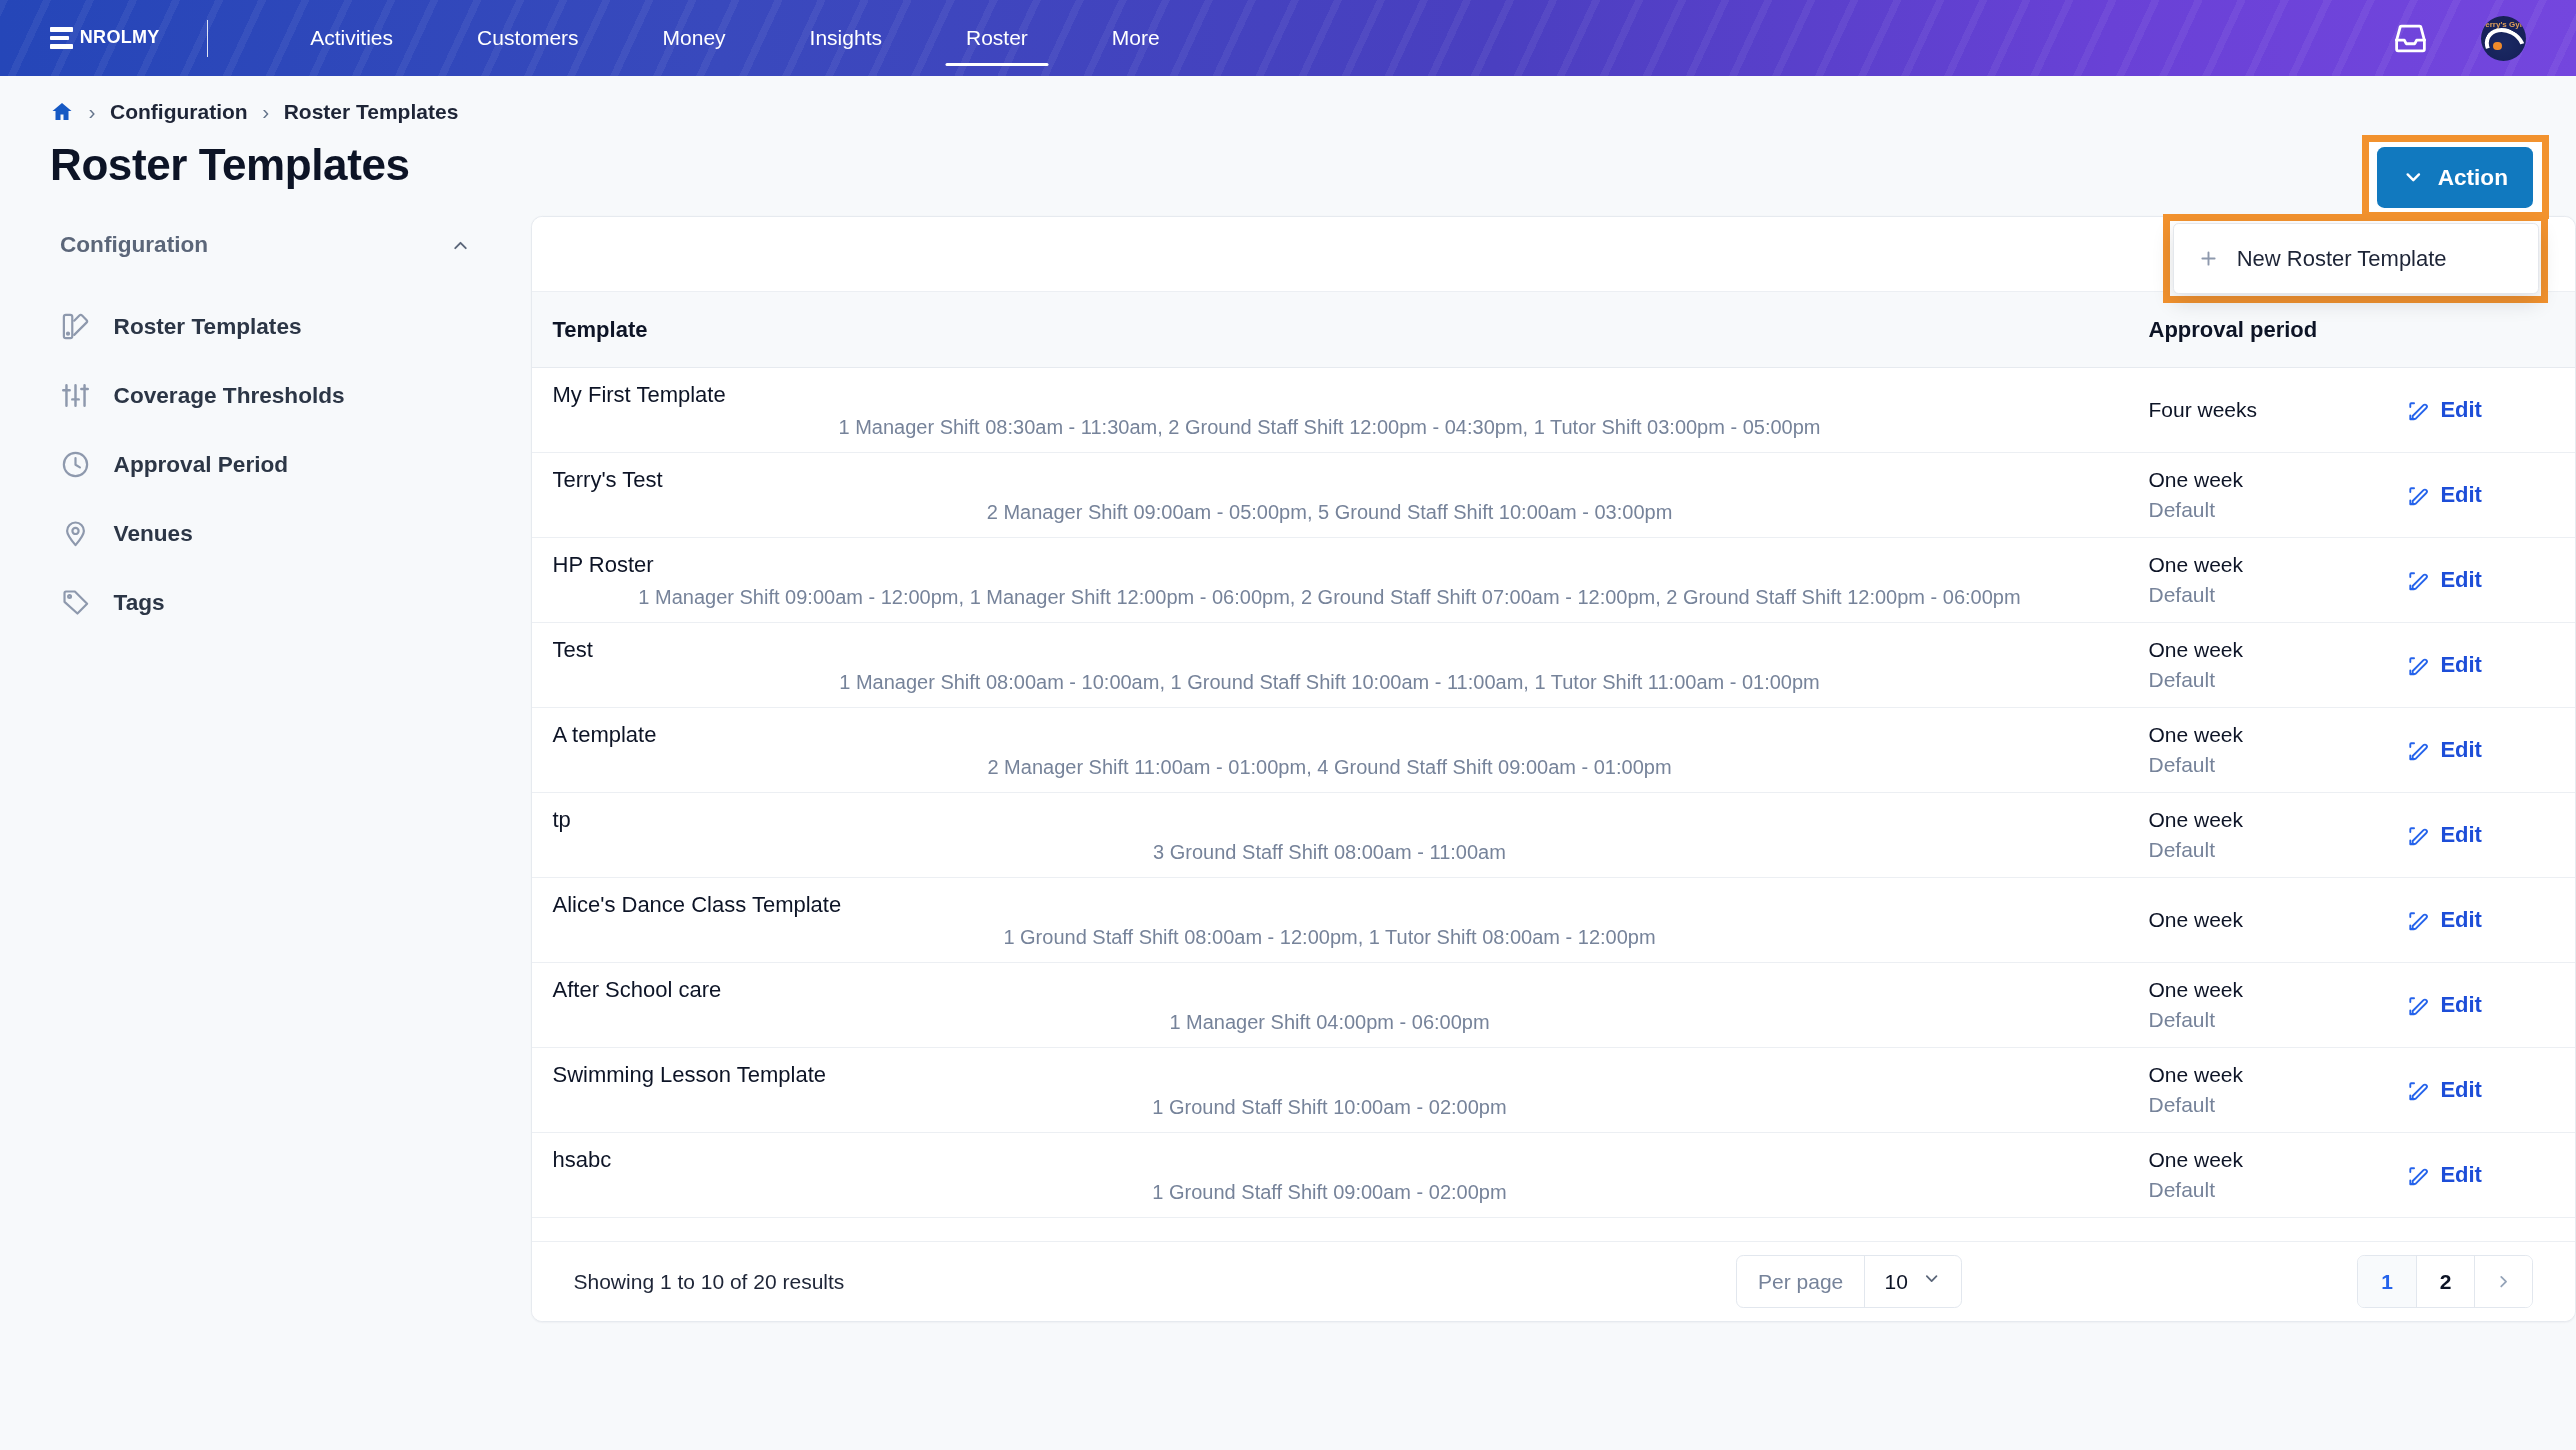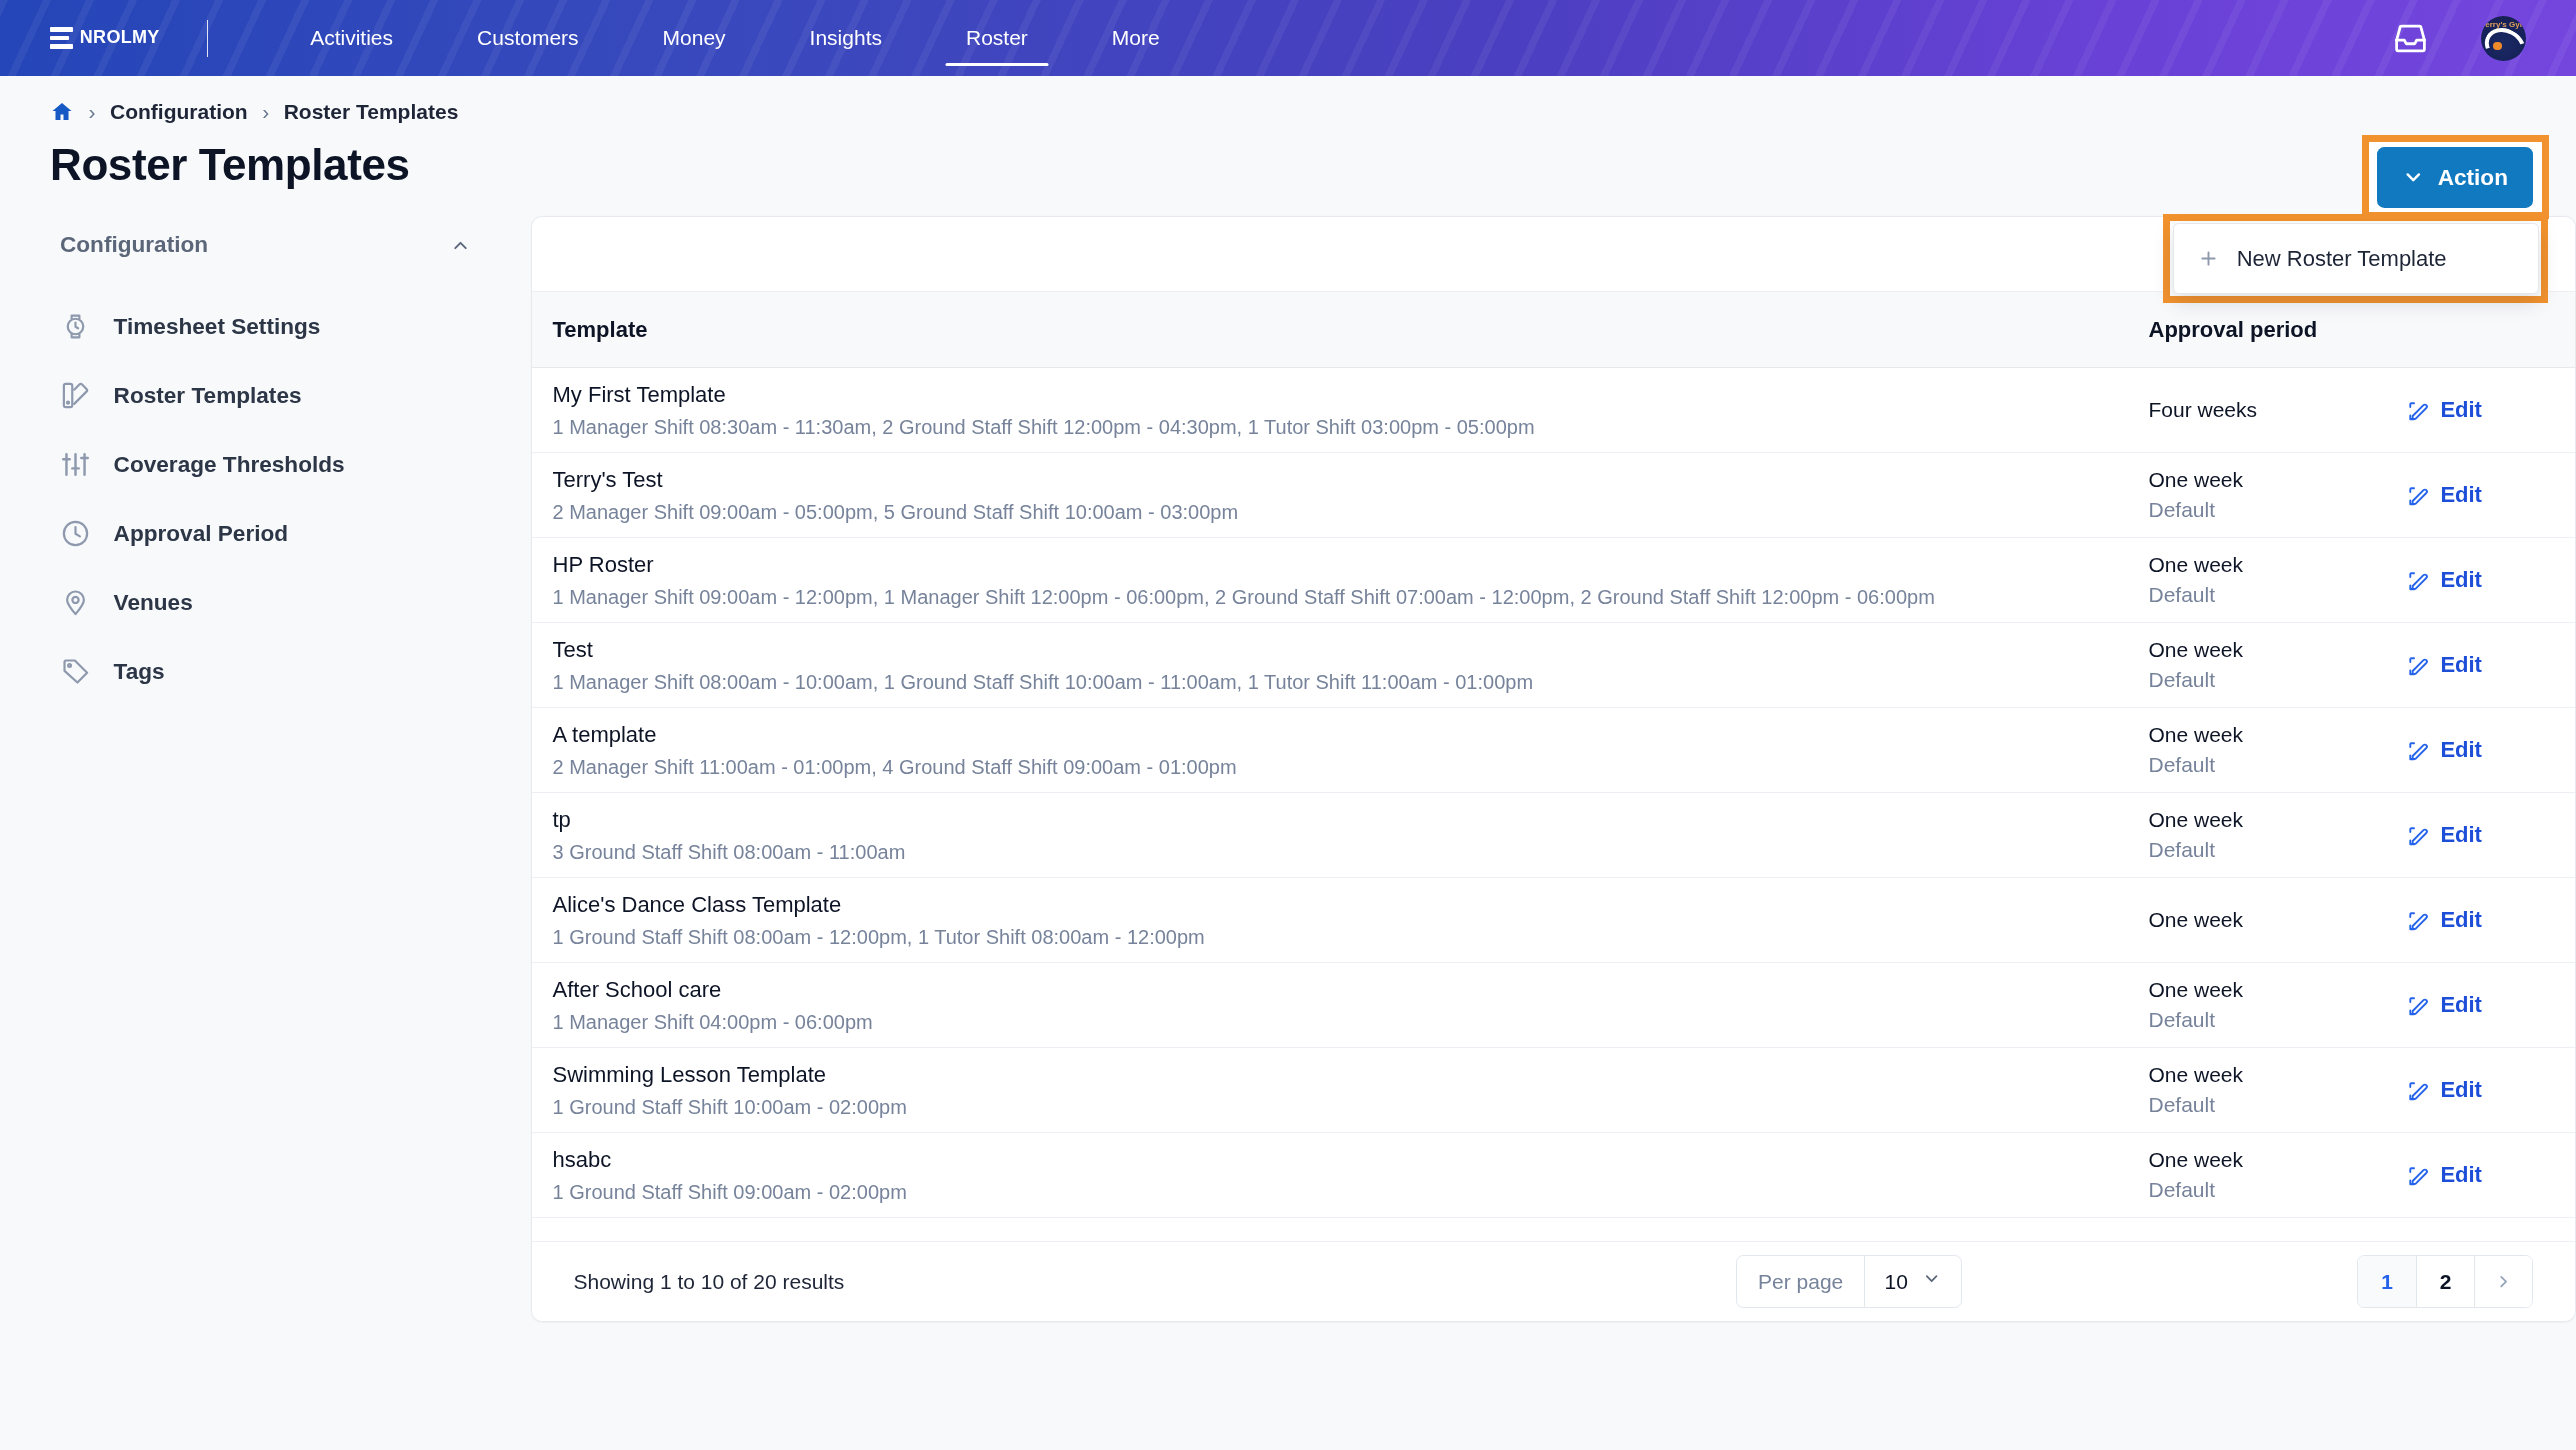--- a/index.html
+++ b/index.html
@@ -177,21 +177,21 @@
   }
   th.c-template { width: 1596px; padding-left: 21px; }
   th.c-approval { width: 258px; }
   th.c-actions  { width: 210px; }
   .tbl tbody td {
     border-bottom: 0.8px solid #eceff3;
     padding: 0 21px; vertical-align: middle;
     height: 85px;
   }
   .t-name { font-size: 22px; color: #0d1426; margin-bottom: 8px; white-space: nowrap; }
-  .t-sub  { font-size: 20px; color: #76839a; white-space: nowrap; }
+  .t-sub  { font-size: 20px; color: #76839a; white-space: nowrap; text-align: center; }
   .ap-main { font-size: 21px; color: #0d1426; white-space: nowrap; }
   .ap-sub  { font-size: 21px; color: #76839a; margin-top: 6.4px; white-space: nowrap; }
   .edit-btn {
     display: flex; align-items: flex-end; gap: 11.3px;
     color: #1d4ed8; font-size: 22px; font-weight: 700;
     cursor: pointer; white-space: nowrap;
   }
   .edit-ico { width: 22.6px; height: 22.6px; flex: none; }
 
   
@@ -326,29 +326,20 @@
   <aside class="sidebar">
     <div class="side-head">
       <span class="side-head-label">Configuration</span>
       <span class="chev-up">
         <svg viewBox="0 0 24 24" width="21" height="21" fill="none" stroke="#5b6679" stroke-width="2.2" stroke-linecap="round" stroke-linejoin="round">
             <path d="M6 15l6-6 6 6"></path>
           </svg>
       </span>
     </div>
 
-    <div class="side-item">
-      <span class="side-ico">
-        <svg viewBox="0 0 24 24" width="31" height="31" fill="none" stroke="#8e99ad" stroke-width="1.7" stroke-linecap="round" stroke-linejoin="round">
-          <circle cx="12" cy="12" r="6"></circle>
-            <path d="M9 6.2V3.6h6v2.6M9 17.8v2.6h6v-2.6M12 9v3.2l2 1.2"></path>
-        </svg>
-      </span>
-      <span class="side-label">Timesheet Settings</span>
-    </div>
 
     <div class="side-item">
       <span class="side-ico">
         <svg viewBox="0 0 24 24" width="31" height="31" fill="none" stroke="#8e99ad" stroke-width="1.7" stroke-linecap="round" stroke-linejoin="round">
           <rect x="3" y="3" width="6.5" height="18" rx="1.5"></rect>
           <path d="M11 7.5l4-4a1.5 1.5 0 0 1 2.1 0l3.4 3.4a1.5 1.5 0 0 1 0 2.1L11 18.5"></path>
           <circle cx="6.2" cy="17.6" r=".8" fill="#8e99ad"></circle>
         </svg>
       </span>
       <span class="side-label">Roster Templates</span>

